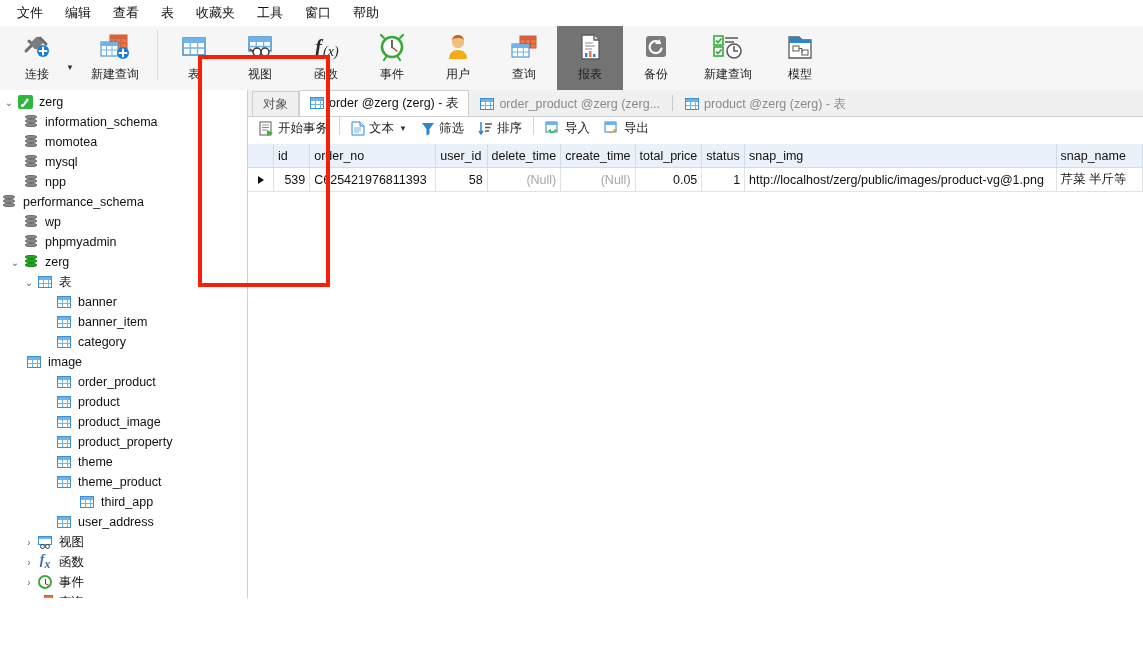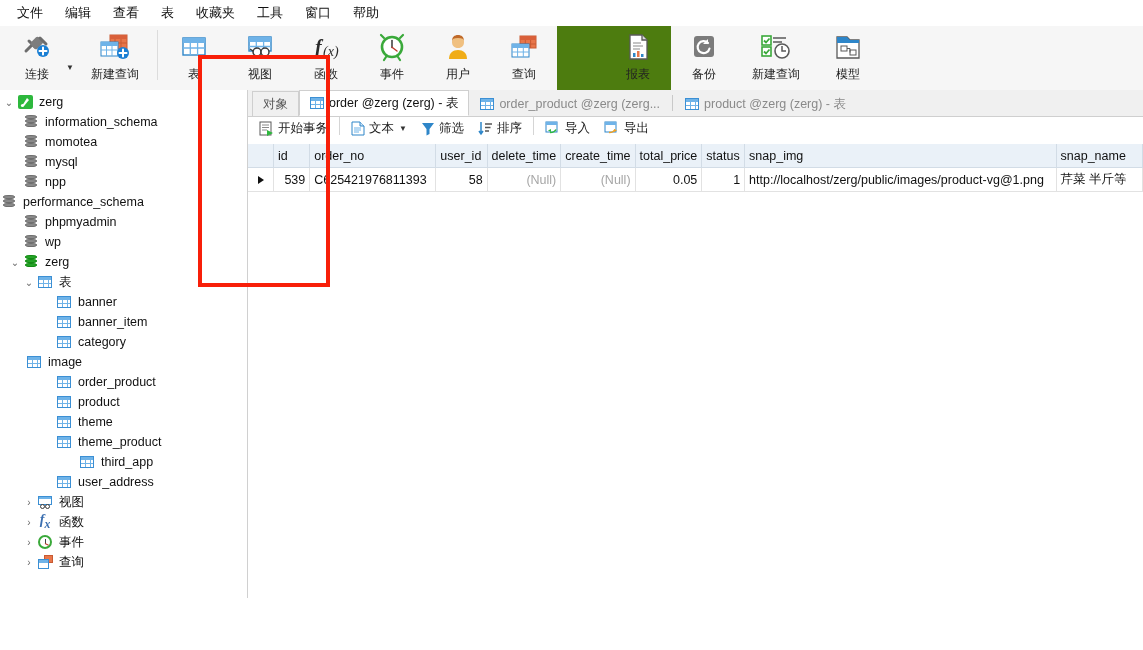--- a/index.html
+++ b/index.html
@@ -12,21 +12,21 @@
   #app{position:relative;width:1143px;height:598px;}
 
   
   .menubar{height:26px;background:#ffffff;display:flex;align-items:center;padding-left:6px;}
   .menuitem{padding:3px 11px;font-size:13px;color:#111;cursor:default;white-space:nowrap;}
 
   
   .ribbon{height:64px;background:#f6f6f6;border-bottom:1px solid #dcdcdc;display:flex;align-items:flex-start;padding-left:4px;position:relative;}
   .tbtn{width:66px;height:60px;display:flex;flex-direction:column;align-items:center;justify-content:flex-start;padding-top:4px;cursor:default;position:relative;}
   .tbtn.wide{width:78px;}
-  .tbtn.active{background:#4d7c0f;padding-left:48px;}
+  .tbtn.active{background:#737373;}
   .tbtn .ic{height:34px;display:flex;align-items:center;justify-content:center;}
   .tbtn .lbl{font-size:12px;margin-top:2px;color:#222;white-space:nowrap;}
   .tsep{width:1px;height:50px;background:#dcdcdc;margin:4px 3px 0 3px;}
   .caret{font-size:8px;color:#333;align-self:center;margin:0 2px 0 -4px;padding-top:18px;}
 
   
   .main{position:absolute;top:90px;left:0;right:0;bottom:0;display:flex;}
   .sidebar{width:247px;background:#ffffff;border-right:1px solid #d0d0d0;overflow:hidden;position:relative;}
   .content{flex:1;background:#ffffff;position:relative;overflow:hidden;}
 
@@ -346,31 +346,31 @@
           <span>performance_schema</span>
         </div>
         <div class="tnode" style="padding-left:22px;">
           <span class="tico">
               <span class="dbico">
                 <i></i>
                 <i></i>
                 <i></i>
               </span>
             </span>
+          <span>wp</span>
+        </div>
+        <div class="tnode" style="padding-left:22px;">
+          <span class="tico">
+              <span class="dbico">
+                <i></i>
+                <i></i>
+                <i></i>
+              </span>
+            </span>
           <span>phpmyadmin</span>
-        </div>
-        <div class="tnode" style="padding-left:22px;">
-          <span class="tico">
-              <span class="dbico">
-                <i></i>
-                <i></i>
-                <i></i>
-              </span>
-            </span>
-          <span>wp</span>
         </div>
 
         <div class="tnode" style="padding-left:8px;">
           <span class="twist">⌄</span>
           <span class="tico">
               <span class="dbico green">
                 <i></i>
                 <i></i>
                 <i></i>
               </span>
@@ -428,20 +428,36 @@
             </span>
           <span>order_product</span>
         </div>
         <div class="tnode" style="padding-left:55px;">
           <span class="tico">
               <span class="tbico">
                 <span class="tbline"></span>
               </span>
             </span>
           <span>product</span>
+        </div>
+        <div class="tnode" style="padding-left:55px;">
+          <span class="tico">
+              <span class="tbico">
+                <span class="tbline"></span>
+              </span>
+            </span>
+          <span>product_image</span>
+        </div>
+        <div class="tnode" style="padding-left:55px;">
+          <span class="tico">
+              <span class="tbico">
+                <span class="tbline"></span>
+              </span>
+            </span>
+          <span>product_property</span>
         </div>
         <div class="tnode" style="padding-left:55px;">
           <span class="tico">
               <span class="tbico">
                 <span class="tbline"></span>
               </span>
             </span>
           <span>theme</span>
         </div>
         <div class="tnode" style="padding-left:55px;">

